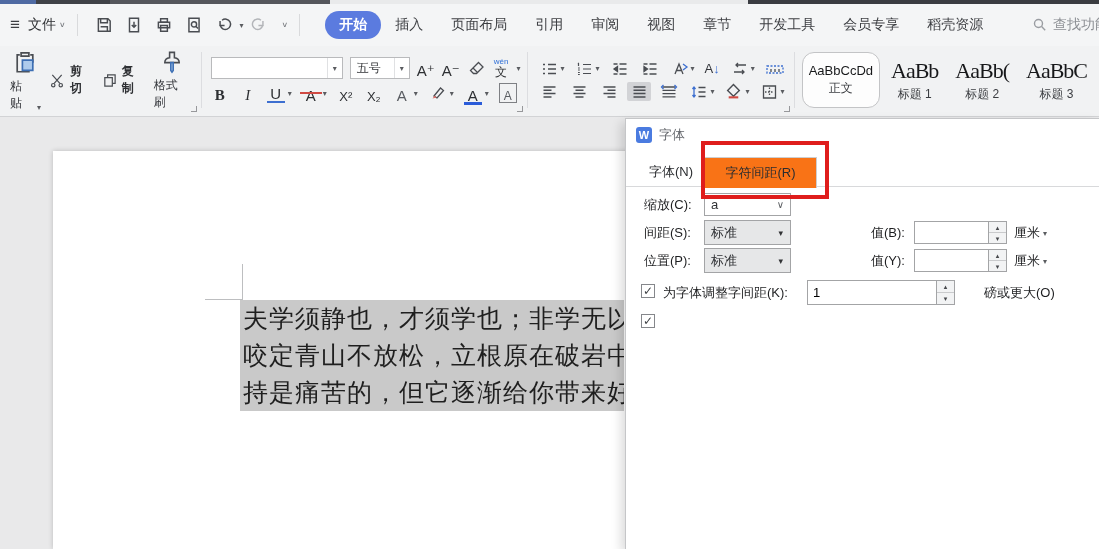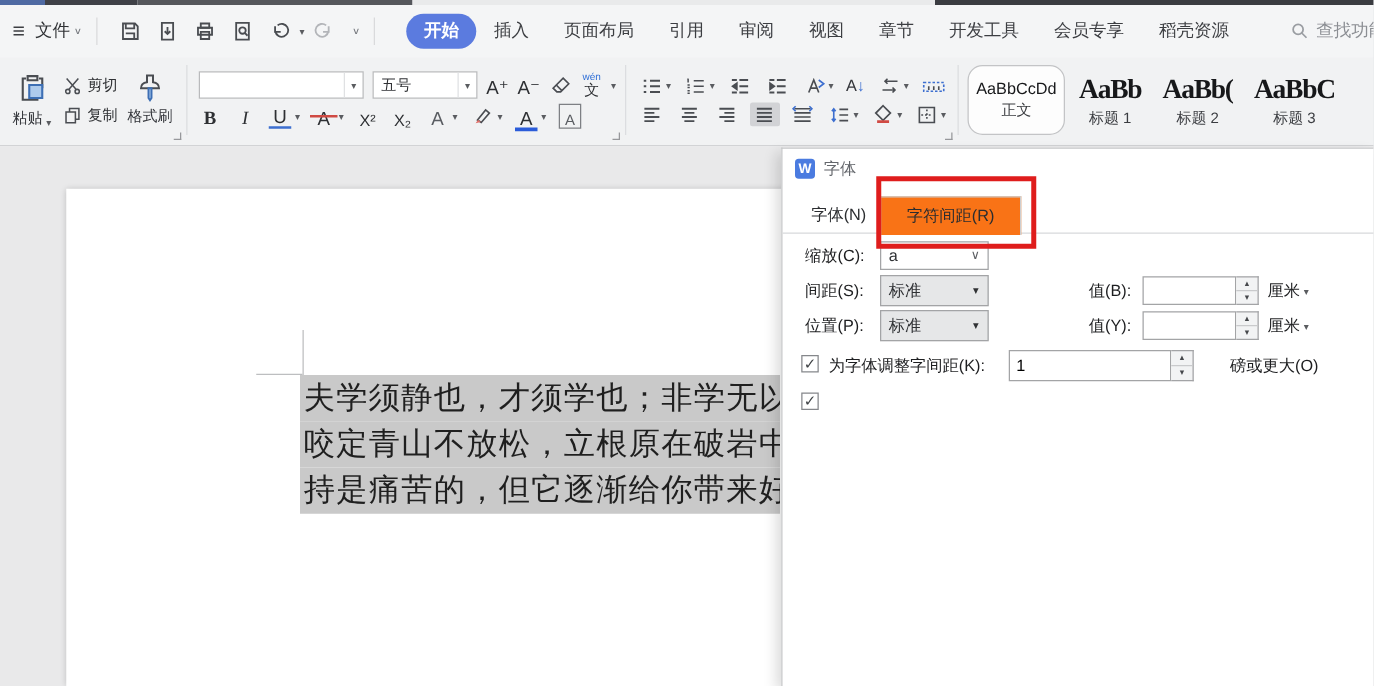--- a/index.html
+++ b/index.html
@@ -28,21 +28,21 @@
   
   .ribbon{position:absolute;left:0;top:46px;width:1099px;height:71px;background:#f1f2f3;
           border-bottom:1px solid #d2d3d5;display:flex;align-items:center;padding:2px 6px 4px 6px;}
   .group{position:relative;display:flex;align-items:center;height:62px;}
   .gsep{width:1px;height:56px;background:#dcdde0;margin:0 7px;flex:none;}
   .expander{position:absolute;right:-3px;bottom:-1px;width:6px;height:6px;
             border-right:1px solid #97989b;border-bottom:1px solid #97989b;}
   .bigbtn{display:flex;flex-direction:column;align-items:center;justify-content:center;gap:3px;
           padding:2px 4px;cursor:pointer;}
   .bigbtn .lbl{font-size:12px;color:#33353a;display:flex;align-items:flex-end;gap:2px;}
-  .minicol{display:flex;flex-direction:column;gap:7px;margin:0 4px;}
+  .minicol{display:flex;flex-direction:row;gap:7px;margin:0 4px;font-weight:bold;}
   .minirow{display:flex;align-items:center;gap:4px;font-size:12px;cursor:pointer;}
   .iico{width:17px;height:16px;display:inline-flex;align-items:center;justify-content:center;}
   .iico svg,.pico svg{stroke:#4a4d52;fill:none;stroke-width:1.3;}
   .fontcol{display:flex;flex-direction:column;gap:4px;margin-left:2px;}
   .frow{display:flex;align-items:center;gap:7px;}
   .combo{height:22px;background:#fff;border:1px solid #b9babc;display:flex;align-items:center;
          font-size:12px;padding-left:6px;cursor:pointer;}
   .combo .dd{margin-left:auto;padding:0 5px;border-left:1px solid #e0e1e3;align-self:stretch;display:flex;align-items:center;}
   .tbtn{min-width:18px;height:20px;display:inline-flex;align-items:end;justify-content:center;
         font-size:15px;color:#2e3033;cursor:pointer;position:relative;line-height:1;}
@@ -52,21 +52,21 @@
   .pbtn{display:inline-flex;align-items:center;cursor:pointer;padding:1px 2px;border-radius:2px;}
   .pbtn.active{background:#d2d3d6;}
   .wen{display:flex;flex-direction:column;align-items:center;line-height:1;cursor:pointer;}
   .wen .py{font-size:8px;color:#2f6fd7;}
   .wen .zi{font-size:12px;}
   
   .stylecard{display:flex;flex-direction:column;align-items:center;justify-content:center;
              height:56px;padding:2px 6px;cursor:pointer;gap:2px;white-space:nowrap;}
   .stylecard.selected{border:1px solid #c3c4c6;background:#fdfdfd;border-radius:12px;}
   .stylecard .sample{font-size:13px;color:#17181a;}
-  .stylecard .sample.big{font-size:22px;font-weight:bold;font-family:"Liberation Serif","DejaVu Serif",serif;letter-spacing:-1px;}
+  .stylecard .sample.big{font-size:22px;font-weight:normal;font-family:"Liberation Serif","DejaVu Serif",serif;letter-spacing:-1px;}
   .stylecard .sname{font-size:12px;color:#3a3c40;}
   
   .docarea{position:absolute;left:0;top:117px;width:1099px;height:432px;background:#e9e9ea;}
   .page{position:absolute;left:53px;top:34px;width:880px;height:398px;background:#fff;
         box-shadow:0 0 5px rgba(0,0,0,.20);}
   .markv{position:absolute;left:242px;top:147px;width:1px;height:36px;background:#bdbec0;}
   .markh{position:absolute;left:205px;top:182px;width:37px;height:1px;background:#bdbec0;}
   .sel-text{position:absolute;left:240px;top:183px;width:384px;}
   .docline{height:37px;line-height:37px;background:#c9c9c9;font-size:25px;color:#1f1f1f;
            font-family:"Liberation Serif","DejaVu Serif",serif;white-space:nowrap;overflow:hidden;
@@ -231,21 +231,21 @@
 
     <span class="gsep"></span>
 
     <div class="group">
       <div class="fontcol">
         <div class="frow">
           <div class="combo" style="width:132px">
             <span></span>
             <span class="dd">▾</span>
           </div>
-          <div class="combo" style="width:84px">
+          <div class="combo" style="width:60px">
             <span>五号</span>
             <span class="dd">▾</span>
           </div>
           <span class="tbtn">A⁺</span>
           <span class="tbtn">A⁻</span>
           <span class="pico">
               <svg width="18" height="16" viewBox="0 0 16 16">
                 <path d="M9.5 2.5l4.5 4.5-6.5 6.5H4.5l-3-3z"></path>
                 <path d="M4 8l4.5 4.5"></path>
               </svg>

